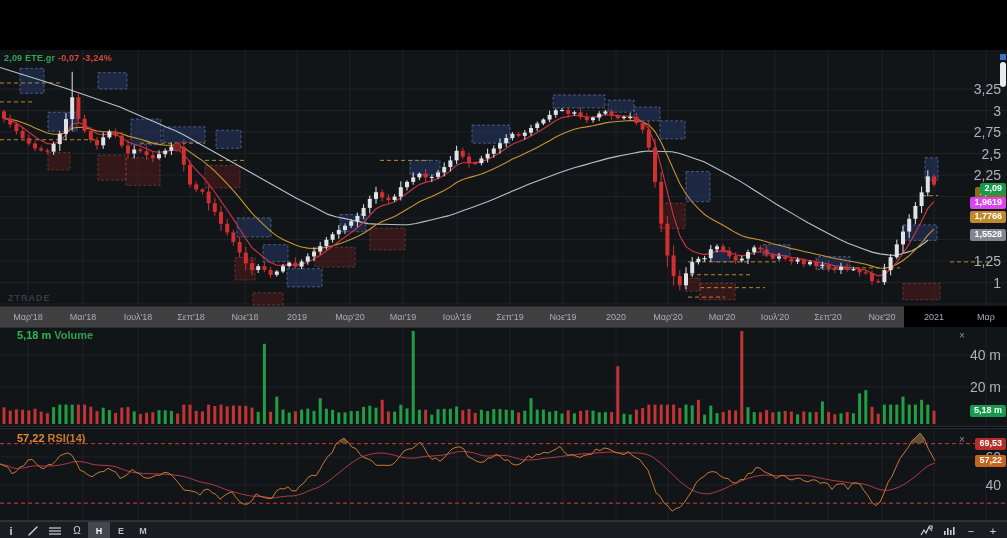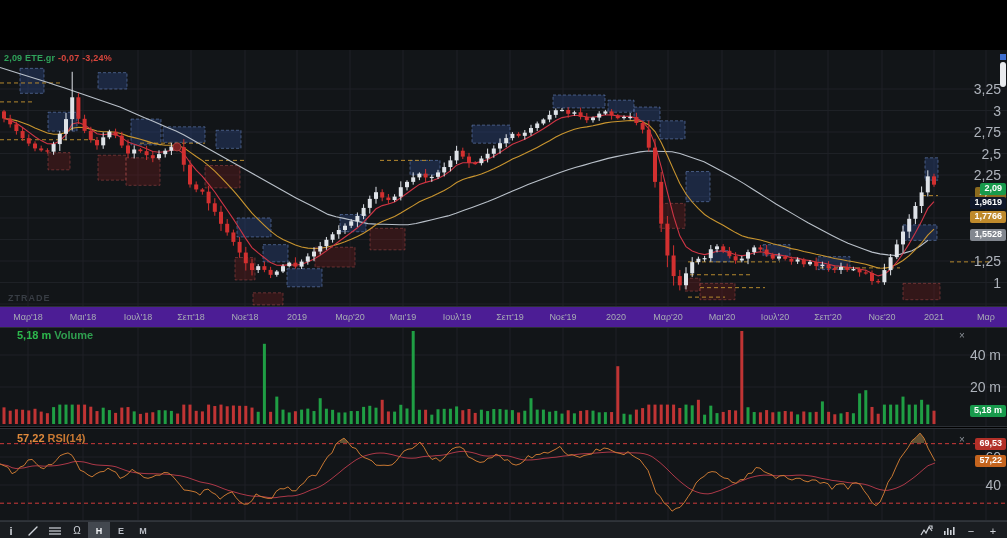--- a/index.html
+++ b/index.html
@@ -7,21 +7,21 @@
        font-family:"Liberation Sans",sans-serif;-webkit-font-smoothing:antialiased;}
   .pane{position:absolute;left:0;width:1007px;background:#121518;}
   svg{display:block;}
   .legend{position:absolute;left:4px;top:53px;font-size:9px;font-weight:bold;letter-spacing:.2px;z-index:6;}
   .legend .up{color:#2fa35a;} .legend .dn{color:#d8453c;}
   .pane-label{position:absolute;left:17px;font-size:11px;font-weight:bold;z-index:6;}
   .axis-lab{position:absolute;right:6px;transform:translateY(-50%);color:#aeb3bb;font-size:14px;z-index:5;}
   .badge{position:absolute;right:1px;transform:translateY(-50%);color:#fff;font-size:9px;
          padding:1px 4px;border-radius:2px;line-height:1.1;z-index:6;font-weight:bold;}
   .tick-label{position:absolute;transform:translateX(-50%);color:#a7acb4;font-size:9px;top:5px;white-space:nowrap;}
-  .timeaxis{position:absolute;left:0;top:306px;width:1007px;height:20px;background:#4c1d95;
+  .timeaxis{position:absolute;left:0;top:306px;width:904px;height:20px;background:#404040;
             border-top:1px solid #2b2f35;border-bottom:1px solid #2b2f35;z-index:4;}
   .sep{position:absolute;left:0;width:1007px;height:1px;background:#2b2f35;z-index:4;}
   .watermark{position:absolute;left:8px;top:293px;font-size:9px;font-weight:bold;color:#383d44;letter-spacing:1px;z-index:3;}
   .close-x{position:absolute;left:956px;width:12px;height:11px;color:#8a9097;font-size:10px;line-height:11px;
            text-align:center;cursor:pointer;z-index:6;}
   .scroll-dot{position:absolute;left:1000px;top:54px;width:6px;height:6px;background:#3e6fd0;z-index:7;}
   .scroll-thumb{position:absolute;left:1000px;top:62px;width:6px;height:25px;background:#e9ebee;border-radius:3px;z-index:7;}
   .toolbar{position:absolute;left:0;top:521px;width:1007px;height:17px;background:#1a1d21;
            border-top:1px solid #30343a;display:flex;align-items:stretch;z-index:8;}
   .tb-icon{width:22px;display:flex;align-items:center;justify-content:center;color:#cfd3d9;cursor:pointer;}
@@ -683,21 +683,21 @@
 
   <div id="axis-overlay">
       <div class="axis-lab" style="top: 89px;">3,25</div>
       <div class="axis-lab" style="top: 110.5px;">3</div>
       <div class="axis-lab" style="top: 132px;">2,75</div>
       <div class="axis-lab" style="top: 153.5px;">2,5</div>
       <div class="axis-lab" style="top: 175px;">2,25</div>
       <div class="axis-lab" style="top: 261px;">1,25</div>
       <div class="axis-lab" style="top: 282.5px;">1</div>
       <div class="badge" style="top: 192.63px; background: rgb(138, 106, 30);">2,045</div>
-      <div class="badge" style="top: 202.777px; background: #0f172a;">1,9619</div>
+      <div class="badge" style="top: 202.777px; background: #d946ef;">1,9619</div>
       <div class="badge" style="top: 188.76px; background: rgb(24, 154, 76);">2,09</div>
       <div class="badge" style="top: 216.712px; background: rgb(191, 138, 44);">1,7766</div>
       <div class="badge" style="top: 234.959px; background: rgb(130, 135, 143);">1,5528</div>
       <div class="axis-lab" style="top: 355px;">40 m</div>
       <div class="axis-lab" style="top: 387px;">20 m</div>
       <div class="badge" style="top: 410.712px; background: rgb(24, 154, 76);">5,18 m</div>
       <div class="axis-lab" style="top: 457px;">60</div>
       <div class="axis-lab" style="top: 485px;">40</div>
       <div class="badge" style="top: 443.658px; background: rgb(178, 48, 40);">69,53</div>
       <div class="badge" style="top: 460.892px; background: rgb(196, 100, 30);">57,22</div>

